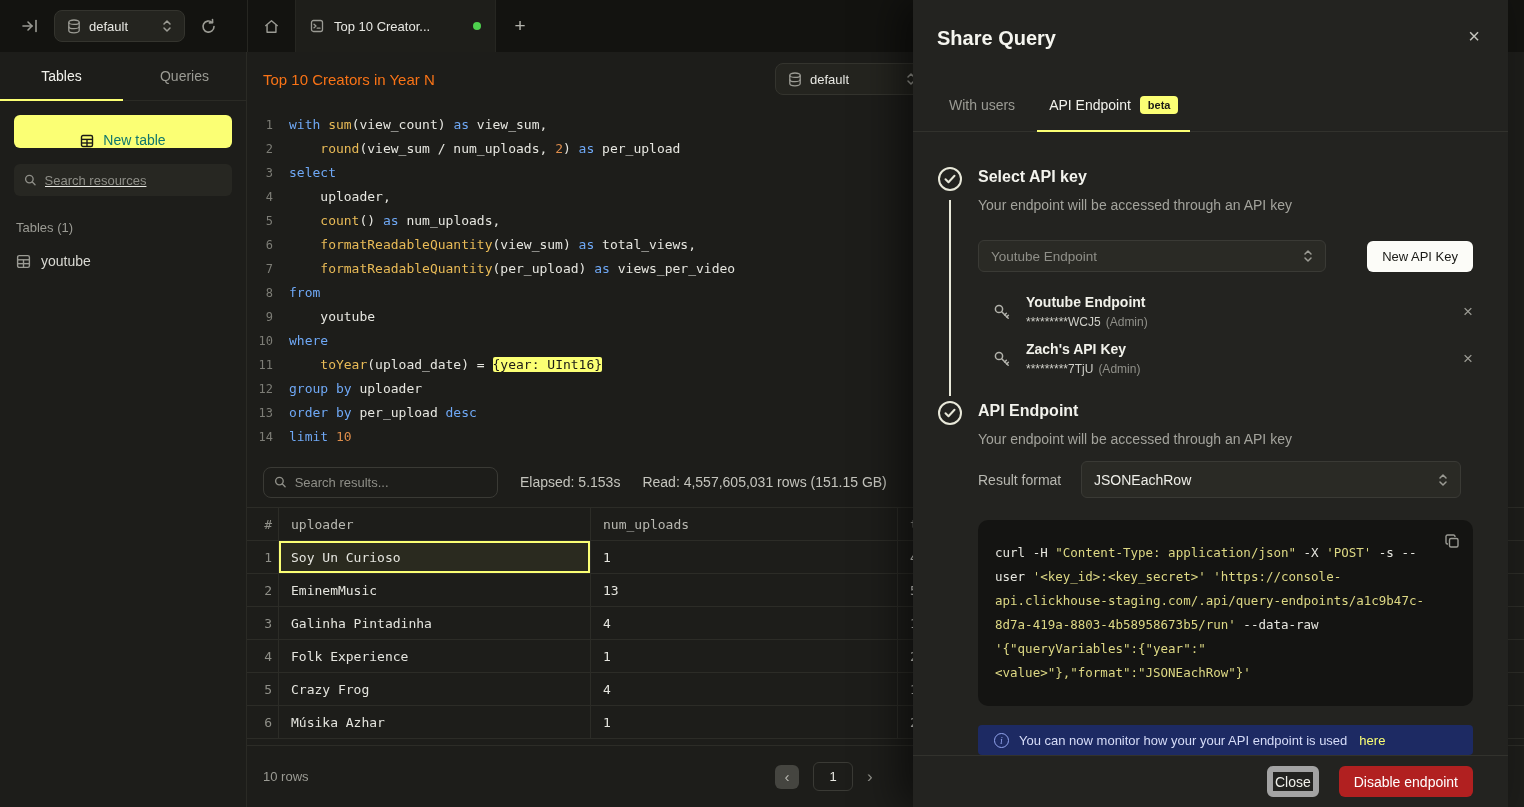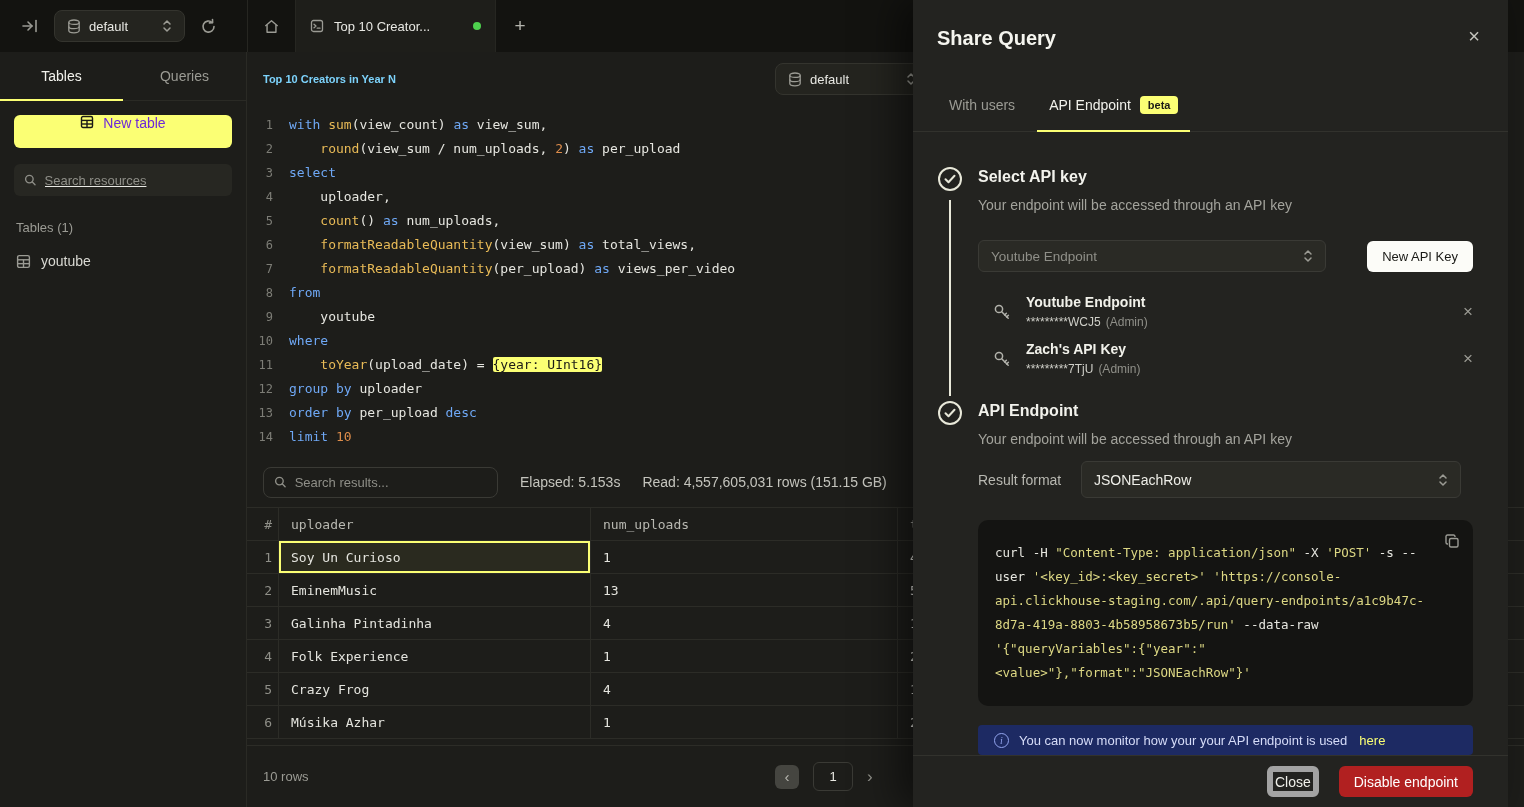--- a/index.html
+++ b/index.html
@@ -22,30 +22,30 @@
   .query-tab { width:200px; background:#1e1e1a; display:flex; align-items:center; gap:10px; padding:0 14px; border-right:1px solid #262621; font-size:13px; color:#e8e8e3; }
   .green-dot { width:8px; height:8px; border-radius:50%; background:#4ed14e; margin-left:auto; flex:none; }
   .plus-btn { width:48px; font-size:19px; color:#b5b5ae; background:none; border:none; }
 
   
   .sidebar { position:absolute; top:52px; left:0; width:247px; bottom:0; background:#1d1d1a; border-right:1px solid #2a2a25; }
   .side-tabs { display:flex; height:49px; border-bottom:1px solid #2a2a25; }
   .side-tab { flex:1; display:flex; align-items:center; justify-content:center; font-size:14px; color:#9b9b94; position:relative; }
   .side-tab.active { color:#f2f2ec; }
   .side-tab.active::after { content:""; position:absolute; bottom:-1px; left:0; right:0; height:2px; background:#fbff74; }
-  .new-table-btn { margin:14px 14px 0; width:calc(100% - 28px); height:33px; background:#fbff74; color:#6d28d9; border:none; border-radius:6px; font-size:14px; font-weight:500; display:flex; align-items:flex-start; justify-content:center; gap:9px; }
+  .new-table-btn { margin:14px 14px 0; width:calc(100% - 28px); height:33px; background:#fbff74; color:#0f766e; border:none; border-radius:6px; font-size:14px; font-weight:500; display:flex; align-items:flex-end; justify-content:center; gap:9px; }
   .side-search { margin:16px 14px 0; height:32px; background:#272722; border-radius:6px; display:flex; align-items:center; gap:8px; padding:0 10px; }
   .side-search input { background:none; border:none; outline:none; color:#e8e8e3; font-size:13px; width:100%;text-decoration:underline; }
   .side-section { margin:24px 16px 10px; font-size:13px; color:#9b9b94; }
   .table-item { height:32px; display:flex; align-items:center; gap:10px; padding:0 16px; font-size:14px; color:#d9d9d3; }
 
   
   .main { position:absolute; top:52px; left:247px; right:0; bottom:0; background:#1d1d1a; }
   .editor-header { height:54px; display:flex; align-items:center; padding:0 16px; position:relative; }
-  .editor-title { font-size:11px; font-weight:700; color:#7dd3fc; }
+  .editor-title { font-size:15px; font-weight:400; color:#f97316; }
   .editor-db { position:absolute; left:528px; top:11px; width:154px; }
   .code { padding-top:7px; font-family:"DejaVu Sans Mono", monospace; font-size:13px; }
   .code-line { display:flex; height:24px; line-height:24px; }
   .ln { width:26px; text-align:right; color:#7d7d76; flex:none; font-size:12px; }
   .lc { padding-left:16px; white-space:pre; color:#e6e6e0; }
   .tok-kw { color:#6fa8f5; }
   .tok-fn { color:#e9bb57; }
   .tok-num { color:#de8d4b; }
   .tok-param { background:#fbff74; color:#1a1a16; border-radius:2px; }
   .tok-str { color:#ddd884; }

